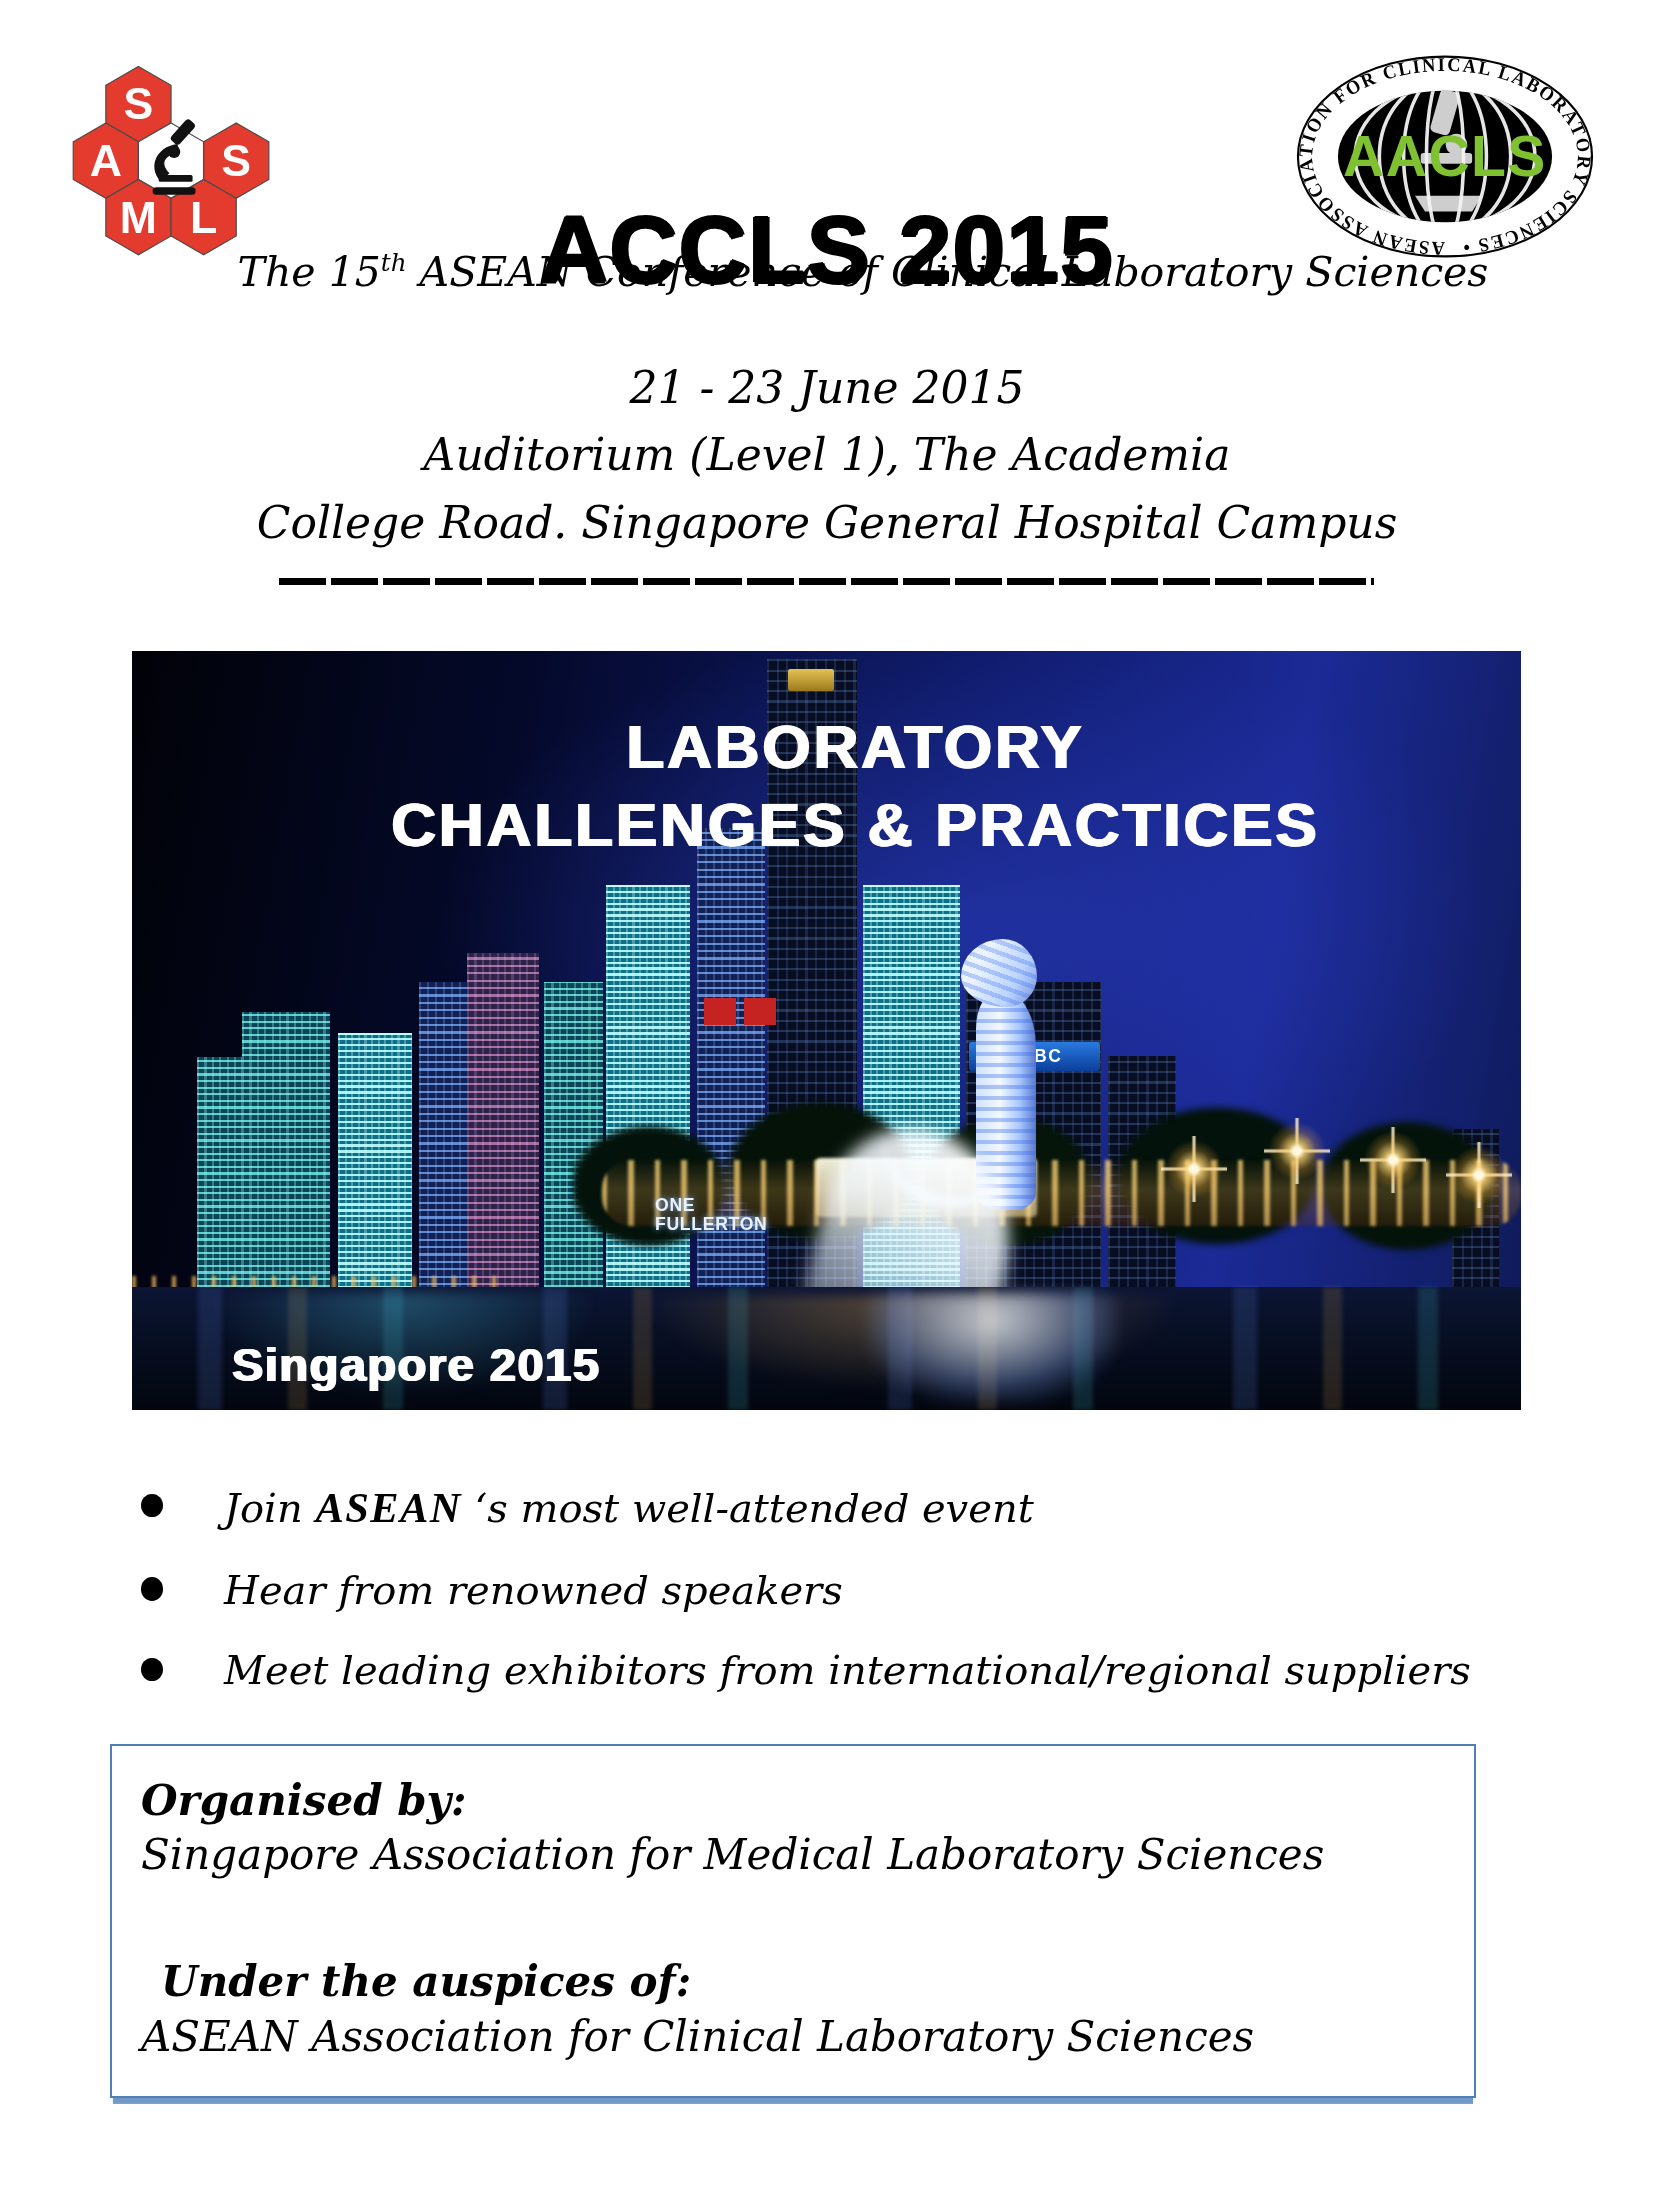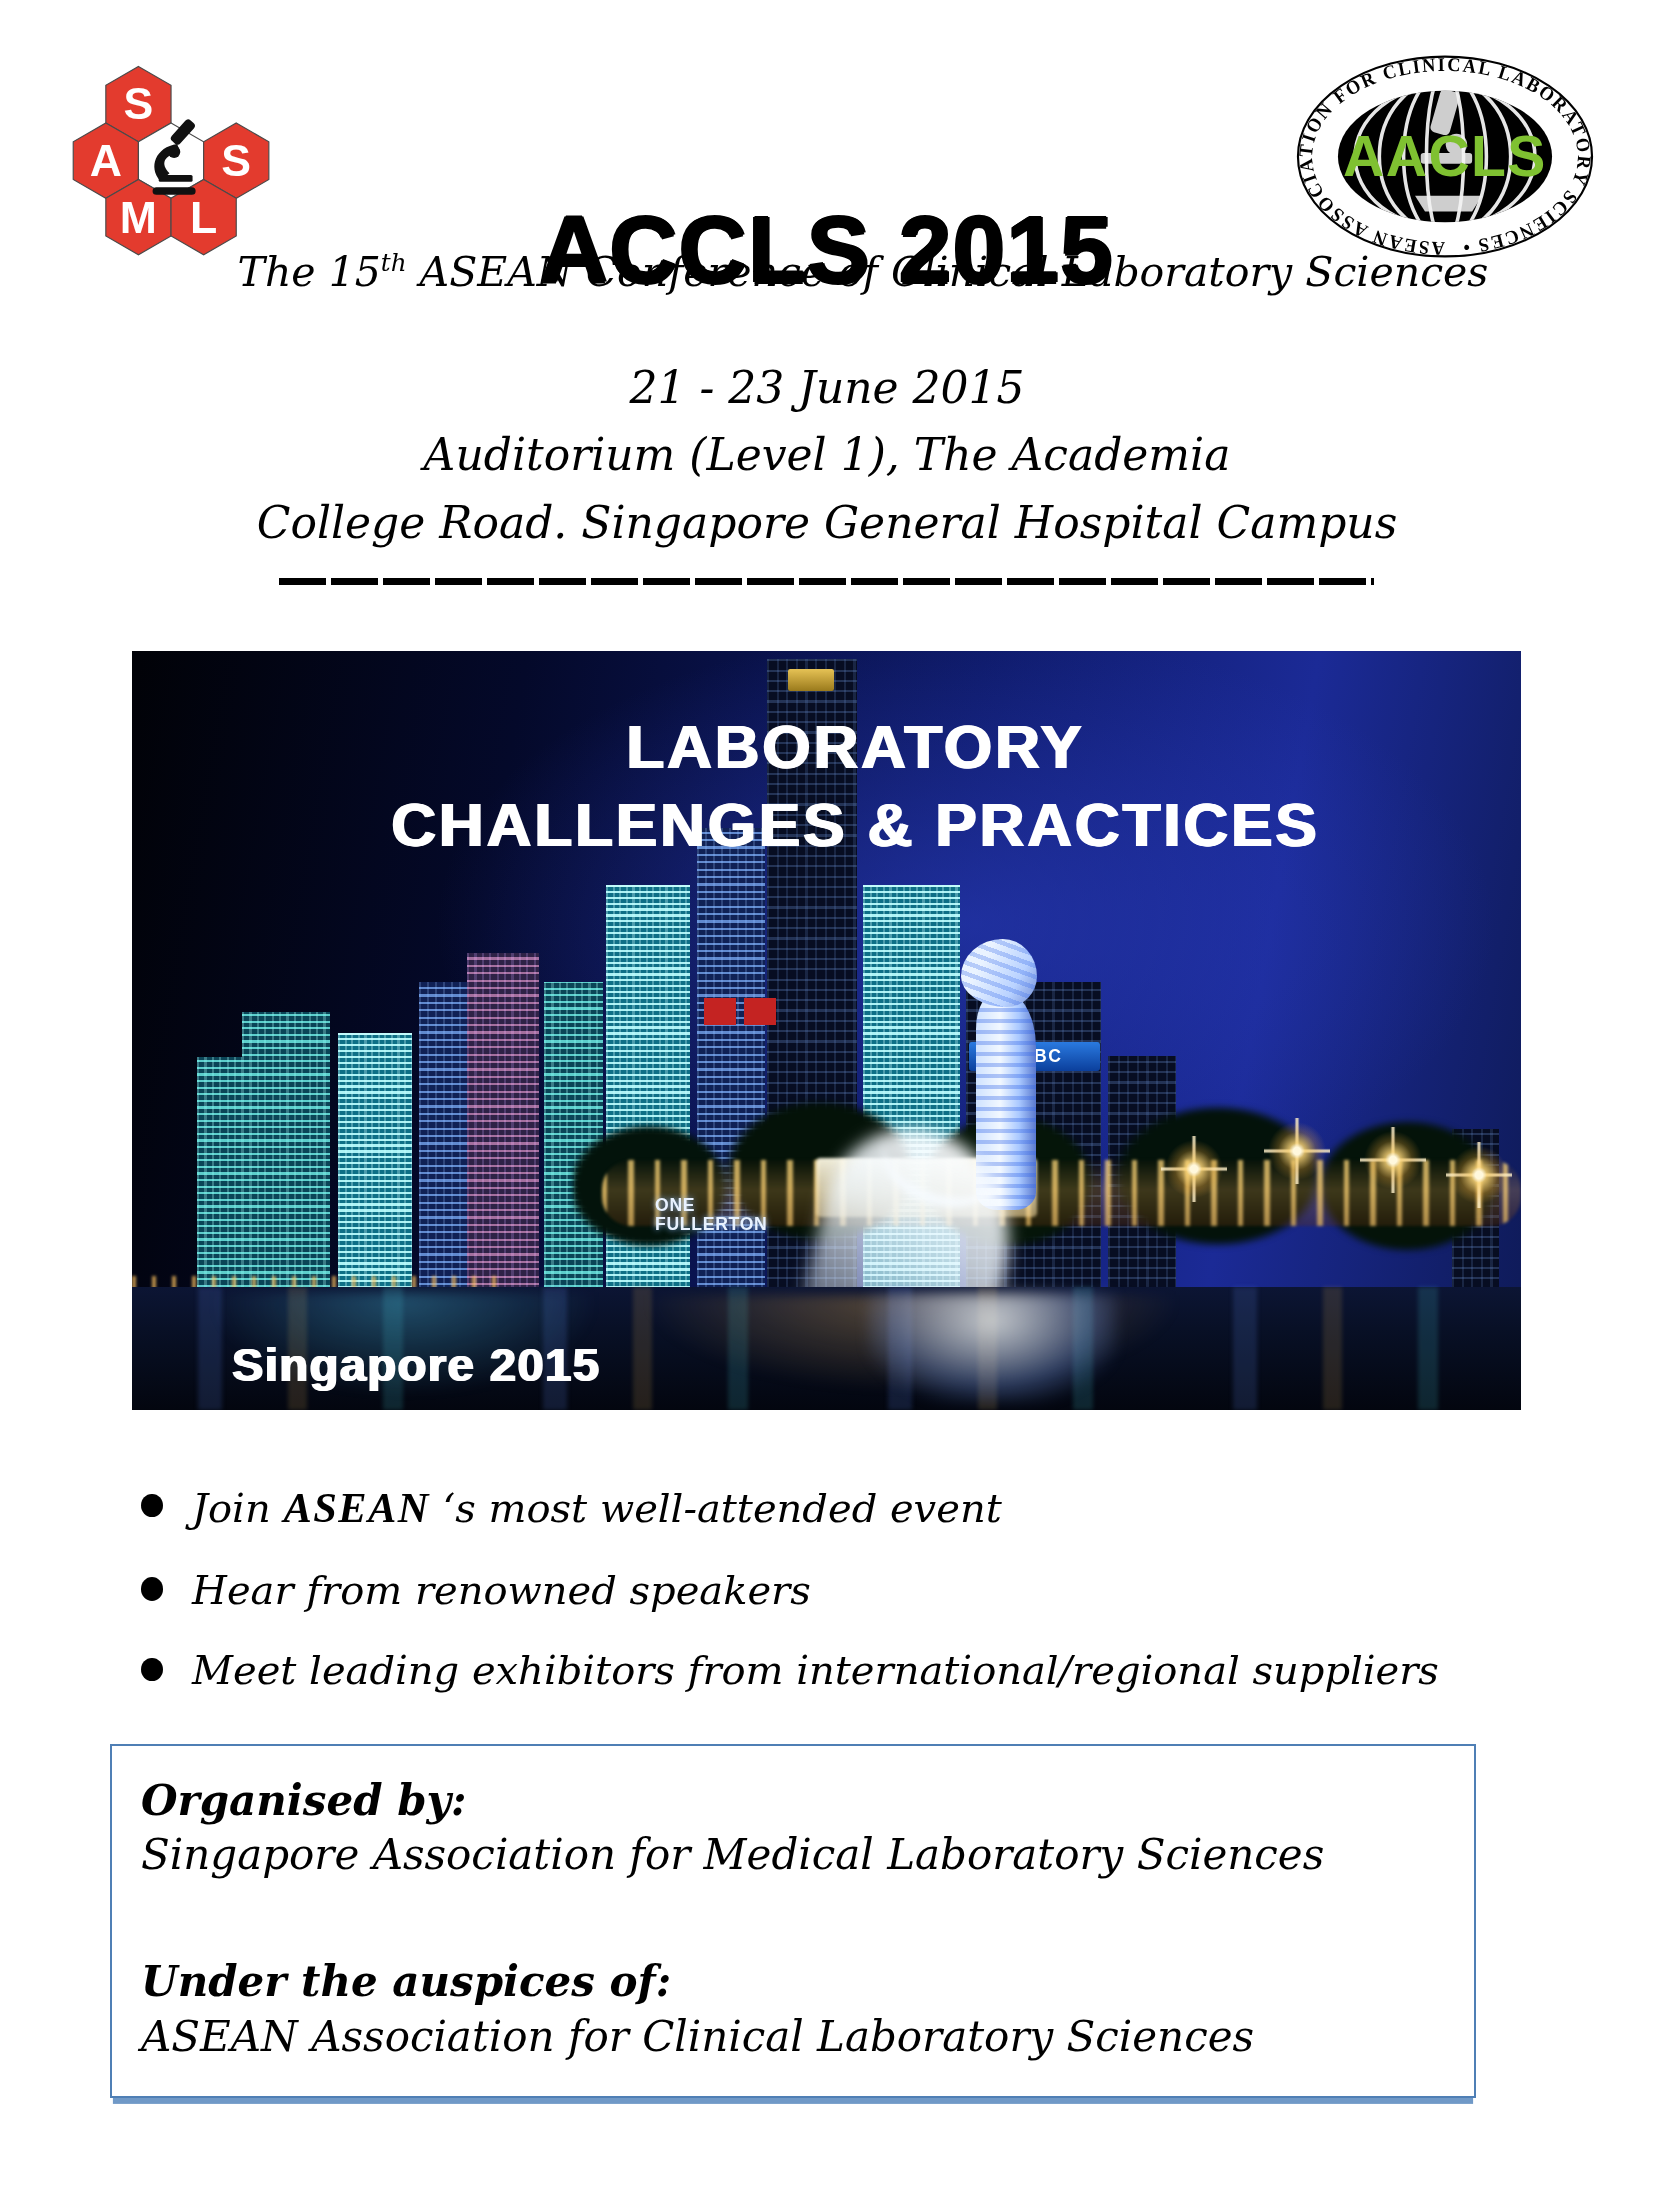--- a/index.html
+++ b/index.html
@@ -106,33 +106,33 @@
   .hero-heading{position:absolute;left:0;top:57px;width:1389px;text-align:center;color:#fff;
       font-size:62px;font-weight:bold;letter-spacing:2.9px;line-height:1.26;
       text-shadow:1.1px 0 0 #fff,-1.1px 0 0 #fff;padding-left:29px;}
   .hero-caption{position:absolute;left:100px;bottom:17.6px;color:#fff;
       font-size:47px;font-weight:bold;letter-spacing:1.5px;
       text-shadow:1.1px 0 0 #fff,-1.1px 0 0 #fff;}
 
   
   .bullets{position:absolute;left:141px;top:1479px;width:1397px;list-style:none;margin:0;padding:0;}
   .bullets li{display:flex;align-items:flex-start;margin-bottom:26.5px;
-      font-family:"DejaVu Serif",serif;font-style:italic;font-size:40px;line-height:1.35;}
+      font-family:"DejaVu Serif",serif;font-style:italic;font-size:40px;line-height:1.35;gap:32px;}
   .dot{flex:0 0 auto;width:22px;height:23.5px;border-radius:50%;background:#000;margin:14.7px 29px 0 0;}
   .asean-emph{font-family:"Liberation Serif",serif;font-style:italic;font-weight:600;
       font-size:1.06em;letter-spacing:1.5px;}
 
   
   .org-box{position:absolute;left:110px;top:1744px;width:1366px;height:354px;box-sizing:border-box;
       border:2.9px solid #4f7fb5;box-shadow:0 8.8px 0 -2.9px #7099c7;background:#fff;
       padding:22px 29px;}
   .org-box p{margin:0;font-family:"DejaVu Serif",serif;font-style:italic;font-size:42px;line-height:1.3;}
   .org-label{font-weight:bold;}
   .org-label.first{margin-top:5.9px;}
-  .org-label.second{margin-top:72px;}
+  .org-label.second{margin-top:72px;margin-left:20px;}
 </style>
 </head>
 <body>
 
 <div class="page">
 
   <svg class="saml-logo" viewBox="0 0 316 290">
     <g stroke="#4a4a4a" stroke-width="1.5">
       <polygon fill="#e33b2e" points="115,37 157.4,61.5 157.4,110.5 115,135 72.6,110.5 72.6,61.5"></polygon>
       <polygon fill="#e33b2e" points="72.6,110.5 115,135 115,184 72.6,208.5 30.2,184 30.2,135"></polygon>

